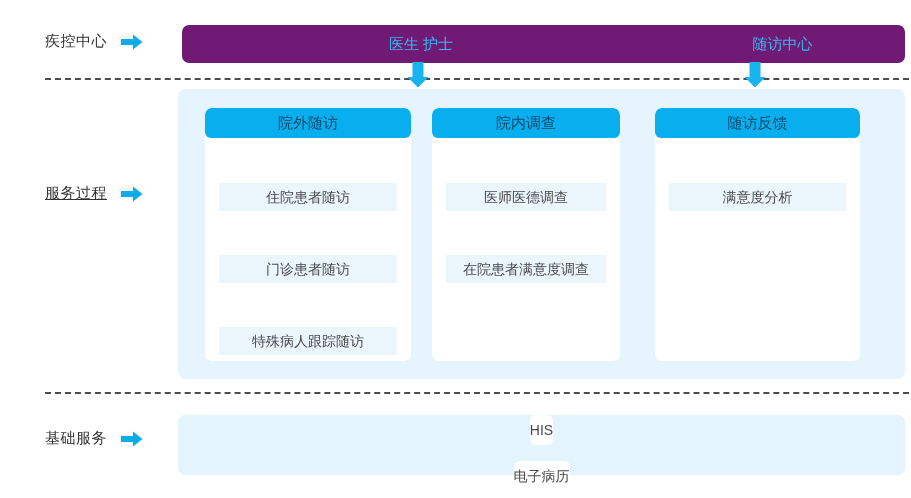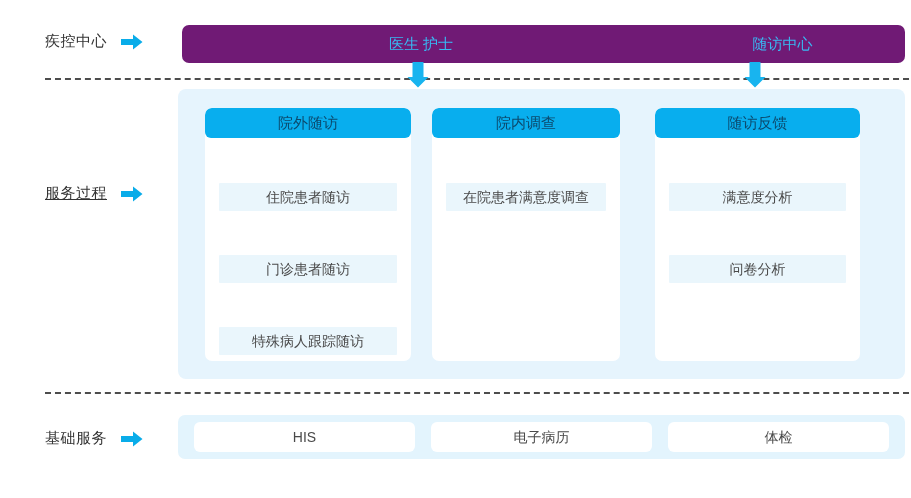--- a/index.html
+++ b/index.html
@@ -133,28 +133,29 @@
     overflow: hidden;
     margin-top: 36px;
   }
 
   
   .band-bottom {
     position: absolute;
     left: 178px;
     top: 415px;
     width: 727px;
-    height: 44px;
+    height: 60px;
     background: #e3f4fd;
     border-radius: 7px;
     display: flex;
     align-items: center;
     gap: 16px;
     padding: 0 16px;
     box-sizing: border-box;
+    flex-direction: column;
   }
   .base-box {
     flex: 1 1 0;
     height: 30px;
     line-height: 30px;
     background: #ffffff;
     border-radius: 6px;
     text-align: center;
     color: #4a4a4a;
     font-size: 14px;
@@ -209,29 +210,29 @@
         <div class="item-pill">住院患者随访</div>
         <div class="item-pill">门诊患者随访</div>
         <div class="item-pill">特殊病人跟踪随访</div>
         <div class="item-pill">家访</div>
       </div>
     </div>
 
     <div class="col-card c2">
       <div class="col-head">院内调查</div>
       <div class="col-items">
+        <div class="item-pill">医师医德调查</div>
         <div class="item-pill">在院患者满意度调查</div>
       </div>
     </div>
 
     <div class="col-card c3">
       <div class="col-head">随访反馈</div>
       <div class="col-items">
         <div class="item-pill">满意度分析</div>
-        <div class="item-pill">问卷分析</div>
       </div>
     </div>
 
   </div>
 
   <div class="dashed" style="top:392px;"></div>
 
   <div class="row-label" style="left:45px; top:429px;">
     <span class="txt">基础服务</span>
     <span class="arrow-right">

